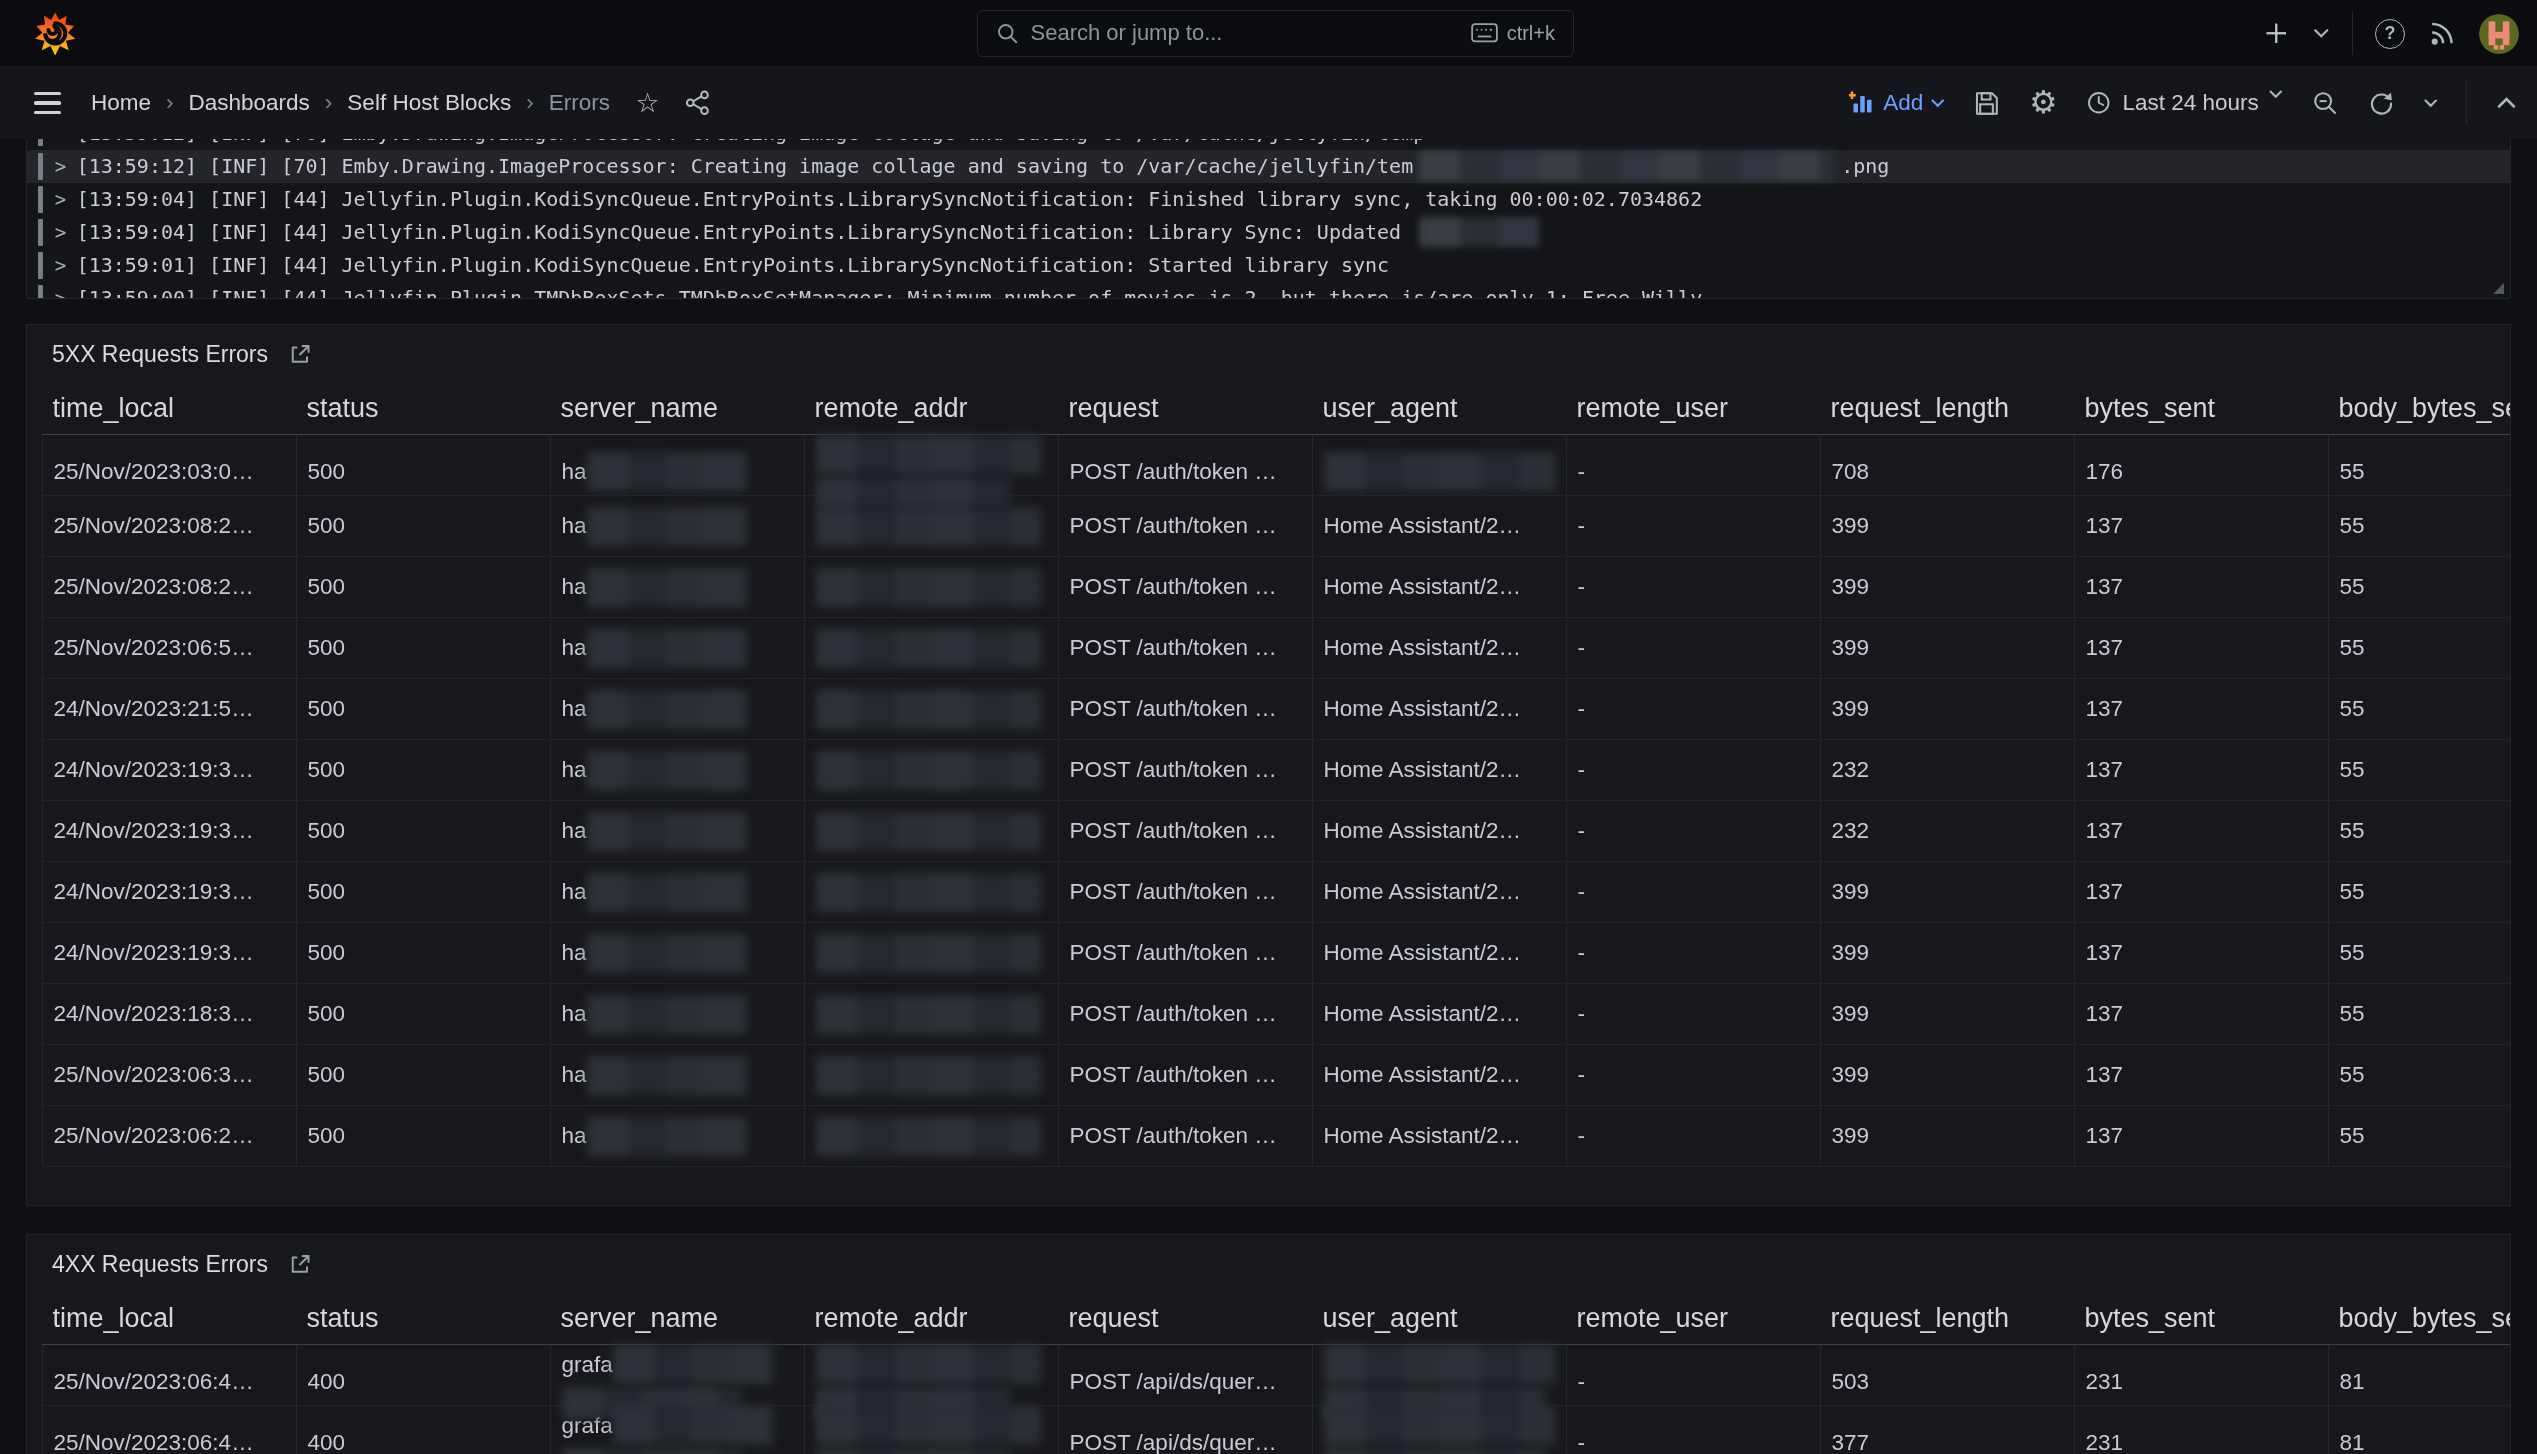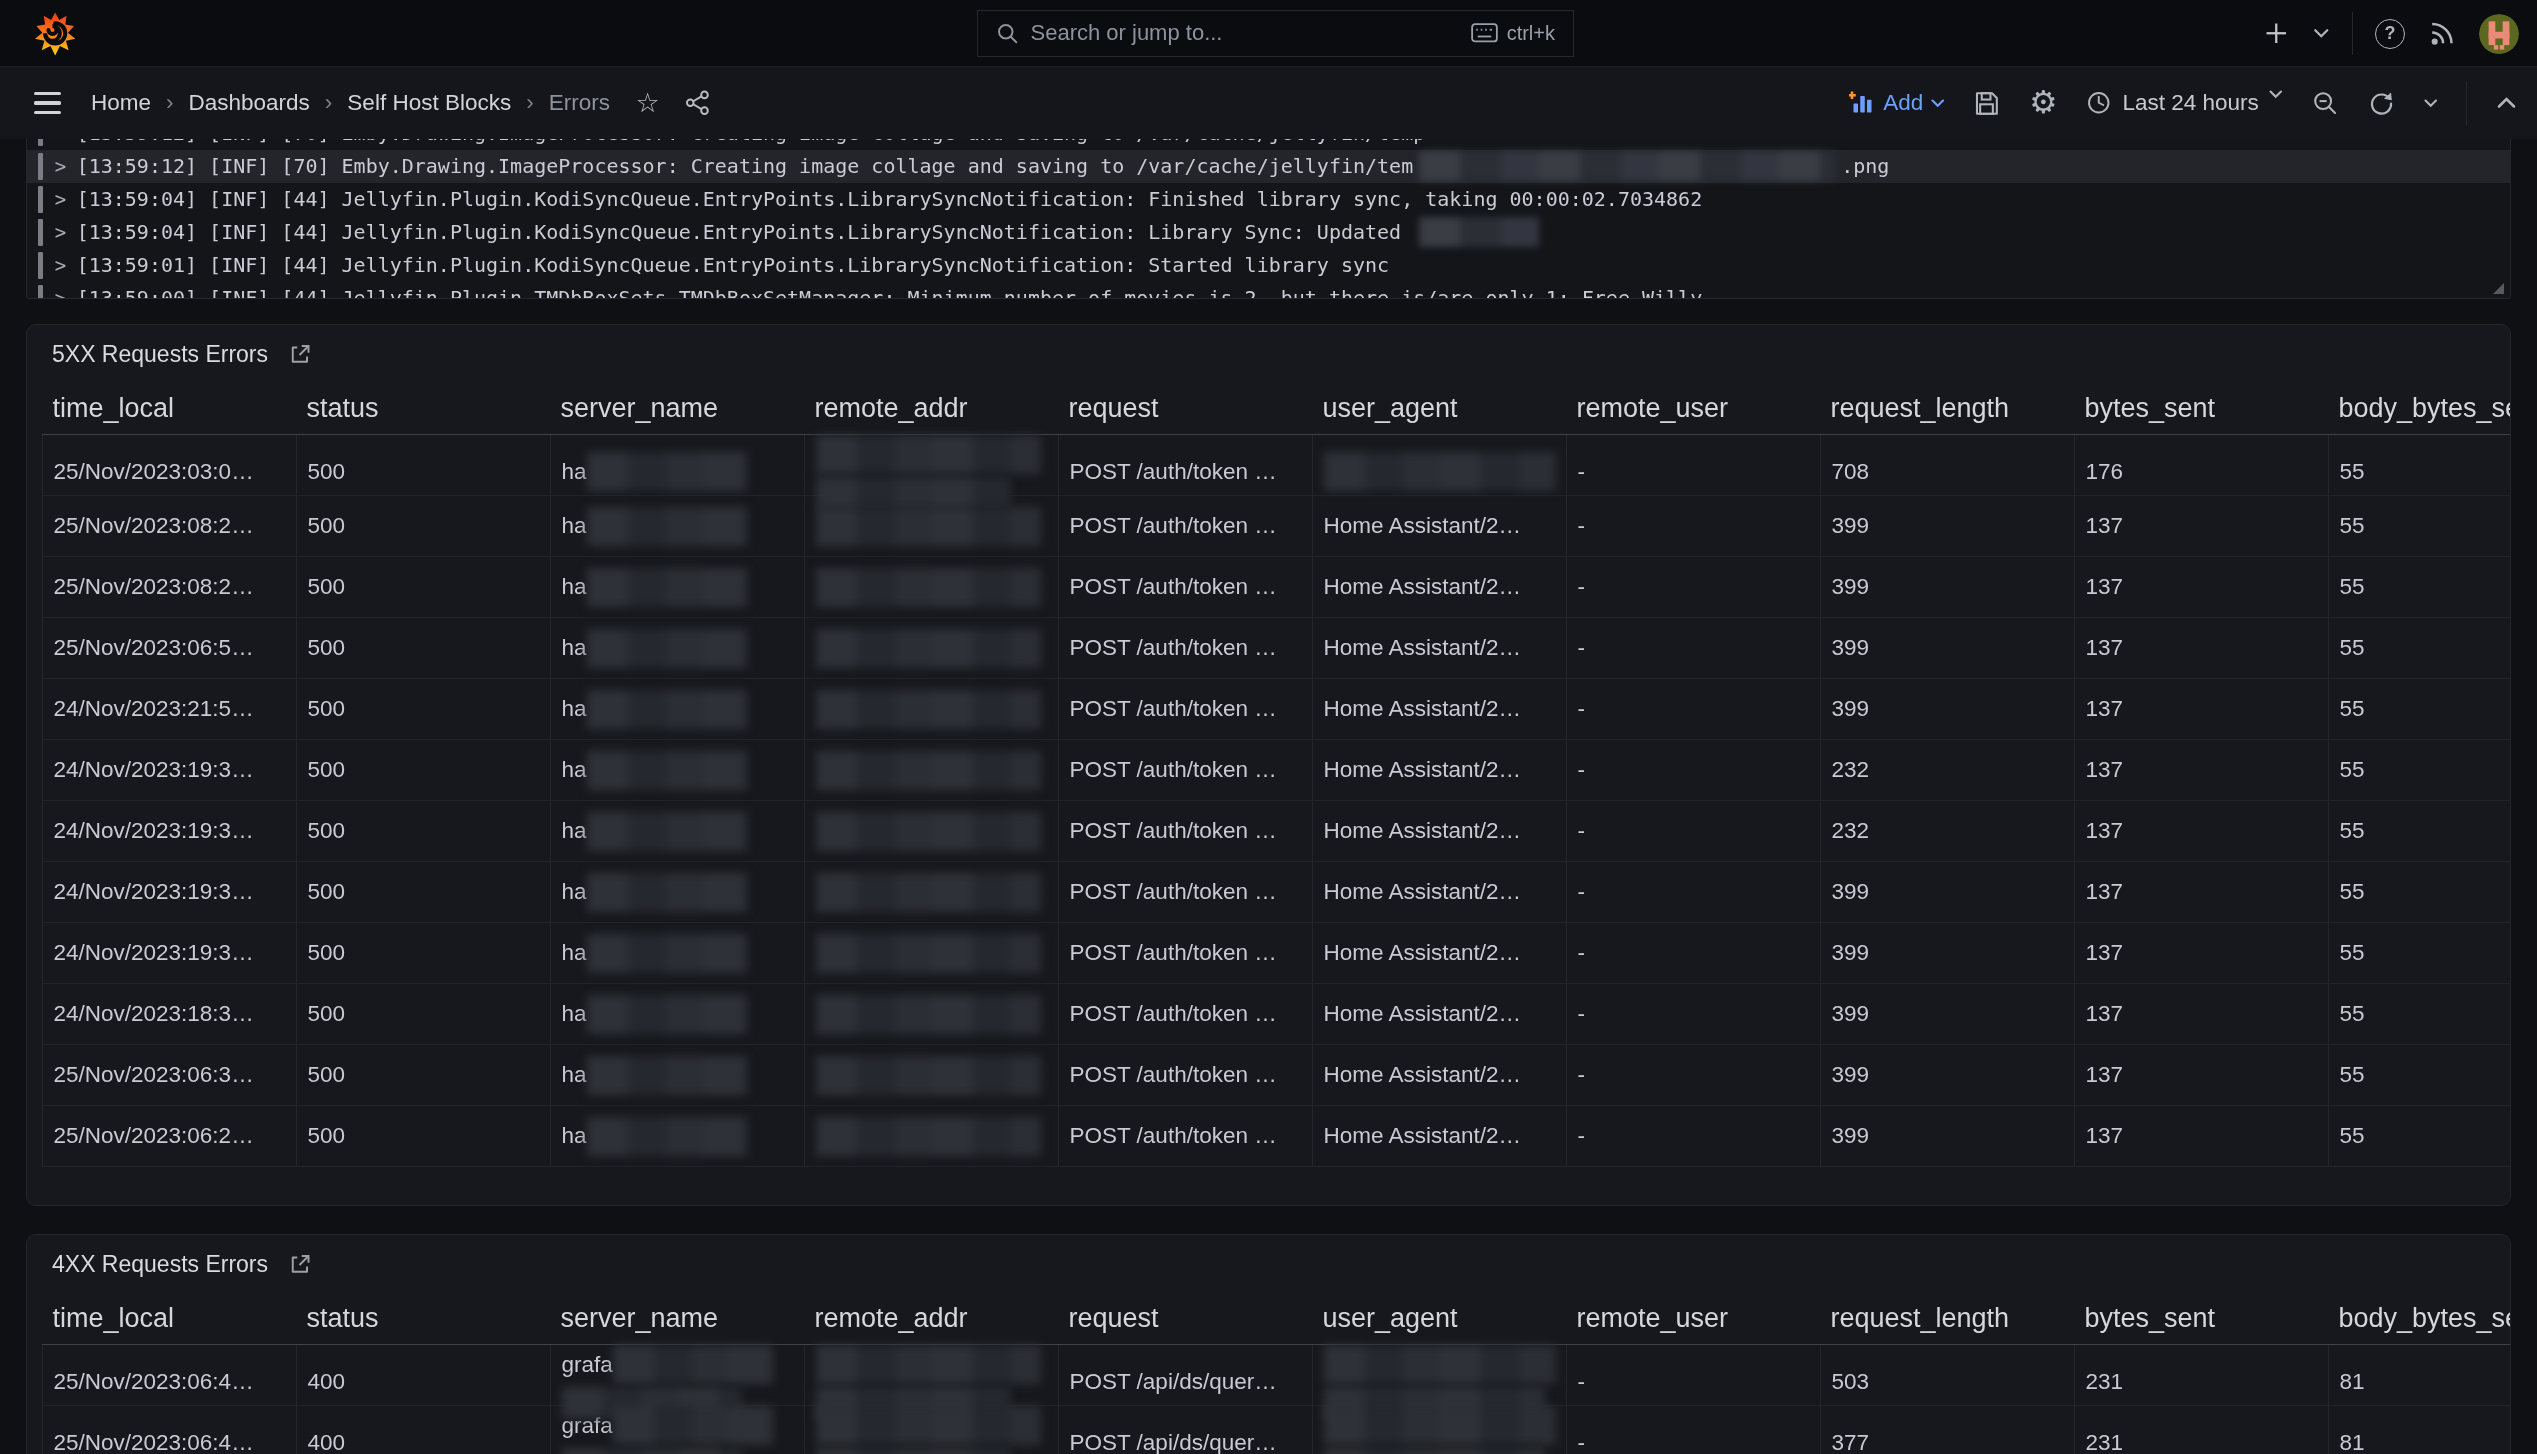--- a/index.html
+++ b/index.html
@@ -4,21 +4,21 @@
 <style>
   * { margin:0; padding:0; box-sizing:border-box; }
   html,body { width:2538px; height:1455px; overflow:hidden; background:#0f1014;
               font-family:"Liberation Sans", sans-serif; }
 
   
   .topnav { position:absolute; left:0; top:0; width:2538px; height:67px;
             background:#0b0c0f; border-bottom:0.7px solid #1c1e23; }
   .logo { position:absolute; left:33px; top:11.2px; width:43px; height:46px; cursor:pointer; }
   .search { position:absolute; left:977px; top:9.7px; width:597px; height:47px;
-            background:#0b0c0f; border:0.7px solid #26282e; border-radius:0;
+            background:#0b0c0f; border:0.7px solid #26282e; border-radius:6px;
             display:flex; align-items:center; padding:0 18px; color:#8d939e; font-size:22px; cursor:text; }
   .search .ph { margin-left:12px; flex:1; }
   .search .kbd { display:flex; align-items:center; gap:9px; color:#9aa0a8; font-size:20px; }
   .nav-right { position:absolute; right:19.5px; top:0; height:67px; display:flex; align-items:center; gap:22.5px; }
   .iconbtn { display:flex; align-items:center; justify-content:center; cursor:pointer; }
   .vdiv { width:0.7px; height:43px; background:#26282e; }
   .help-circle { width:30px; height:30px; border:1.9px solid #b0b4bb; border-radius:50%;
                  color:#b0b4bb; font-size:18px; font-weight:700; display:flex; align-items:center; justify-content:center; }
   .avatar { width:40px; height:40px; border-radius:50%; overflow:hidden; cursor:pointer; }
 
@@ -33,21 +33,21 @@
   .crumb-sep { color:#7d818a; font-size:22.5px; }
   .tb-icon { margin-left:25.5px; cursor:pointer; display:flex; align-items:center; }
   .star-glyph { font-size:27px; color:#b9bcc2; }
   .gear-glyph { font-size:31.5px; color:#b0b4bb; line-height:1; }
   .tb-right { margin-left:auto; display:flex; align-items:center; gap:29px; }
   .addbtn { display:flex; align-items:center; gap:7.5px; color:#6e9fff; font-size:22.5px; cursor:pointer; }
   .timepicker { display:flex; align-items:flex-start; gap:10.5px; color:#c8cad0; font-size:22.5px; cursor:pointer; }
 
   
   .panel { position:absolute; left:26px; width:2485px; background:#17181d;
-           border:0.7px solid #24262c; border-radius:10px; }
+           border:0.7px solid #24262c; border-radius:0; }
 
   .log-panel { top:139px; height:160px; background:#141519; border-top:none;
                border-radius:0 0 3px 3px; overflow:hidden;
                font-family:"DejaVu Sans Mono", monospace; color:#cacbd4; font-size:20px; }
   .log-sliver { height:10.5px; overflow:hidden; }
   .log-sliver .log-line { margin-top:-23px; }
   .log-line { height:33px; display:flex; align-items:center; padding-left:10.5px; white-space:nowrap; }
   .log-line.hl { background:#23252b; }
   .log-bar { width:5.2px; height:27px; background:#7a7d85; border-radius:1.1px; margin-right:12px; flex:none; }
   .log-chevron { color:#a9acb4; font-size:19px; margin-right:10.5px; flex:none; }

